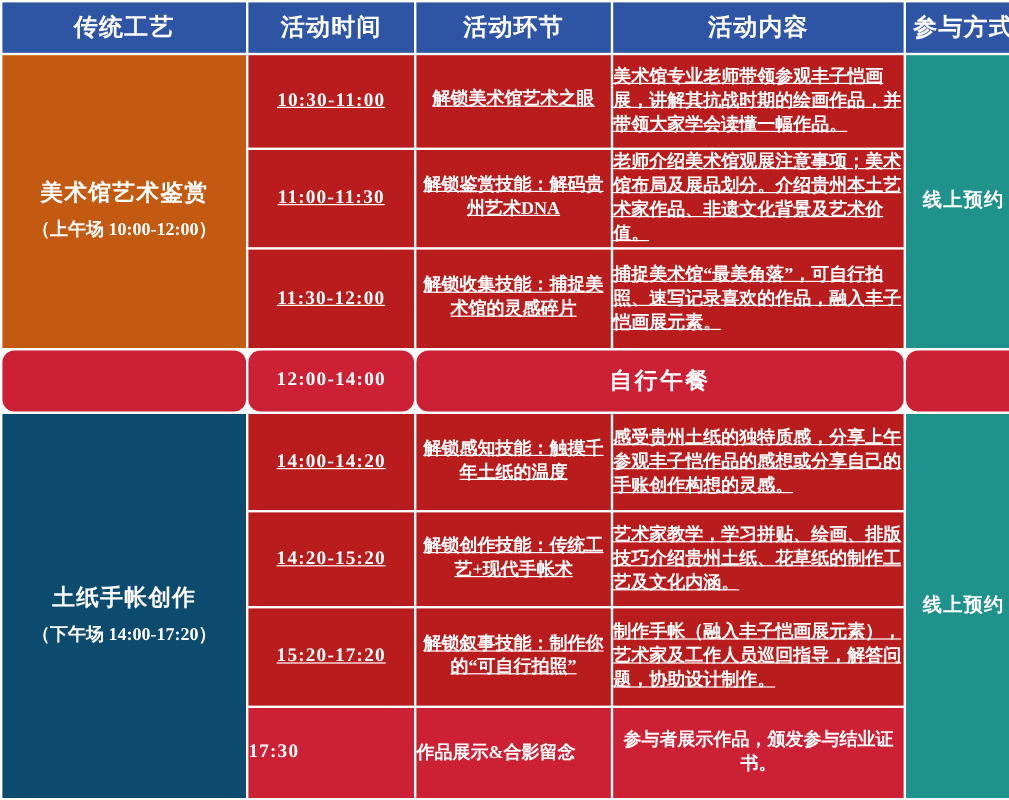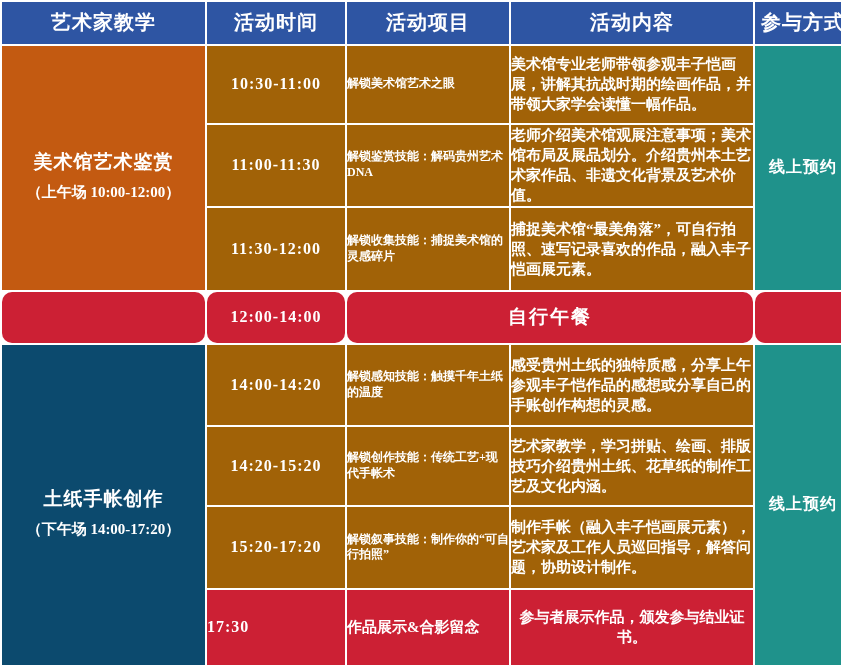--- a/index.html
+++ b/index.html
@@ -44,21 +44,21 @@
     height: 41px;
     text-align: center;
     font-size: 20px;
     letter-spacing: 1px;
     font-weight: bold;
   }
 
   
   .cell-orange { background: #C35A11; }
   .cell-gold   { background: #0c4a6e; }
-  .cell-green  { background: #a16207; }
+  .cell-green  { background: #b91c1c; text-decoration: underline; }
   .cell-red    { background: #CC2034; }
   .cell-teal   { background: #1F928B; }
 
   
   .project-cell {
     text-align: center;
     font-size: 19px;
     line-height: 1.45;
   }
   .project-title {
@@ -77,24 +77,24 @@
   
   .time-cell {
     text-align: center;
     font-size: 16px;
     letter-spacing: 1px;
     font-family: "Liberation Serif", "DejaVu Serif", serif;
   }
 
   
   .segment-cell {
-    font-size: 12px;
+    font-size: 15px;
     line-height: 1.32;
     padding: 0 5px 0 6px;
-    text-align: left;
+    text-align: center;
   }
 
   
   .content-cell {
     font-size: 15px;
     line-height: 1.34;
     padding: 0 5px 0 6px;
     text-align: left;
   }
 
@@ -135,23 +135,23 @@
   <colgroup>
     <col class="c-project">
     <col class="c-time">
     <col class="c-segment">
     <col class="c-content">
     <col class="c-join">
   </colgroup>
 
   <tbody>
       <tr>
-    <th class="hdr r-h">艺术家教学</th>
+    <th class="hdr r-h">传统工艺</th>
     <th class="hdr r-h">活动时间</th>
-    <th class="hdr r-h">活动项目</th>
+    <th class="hdr r-h">活动环节</th>
     <th class="hdr r-h">活动内容</th>
     <th class="hdr r-h">参与方式</th>
   </tr>
 
   <tr>
     <td class="cell-orange project-cell" rowspan="3">
       <span class="project-title">美术馆艺术鉴赏</span>
       <span class="project-sub">（上午场 10:00-12:00）</span>
     </td>
     <td class="cell-green time-cell r1">10:30-11:00</td>

